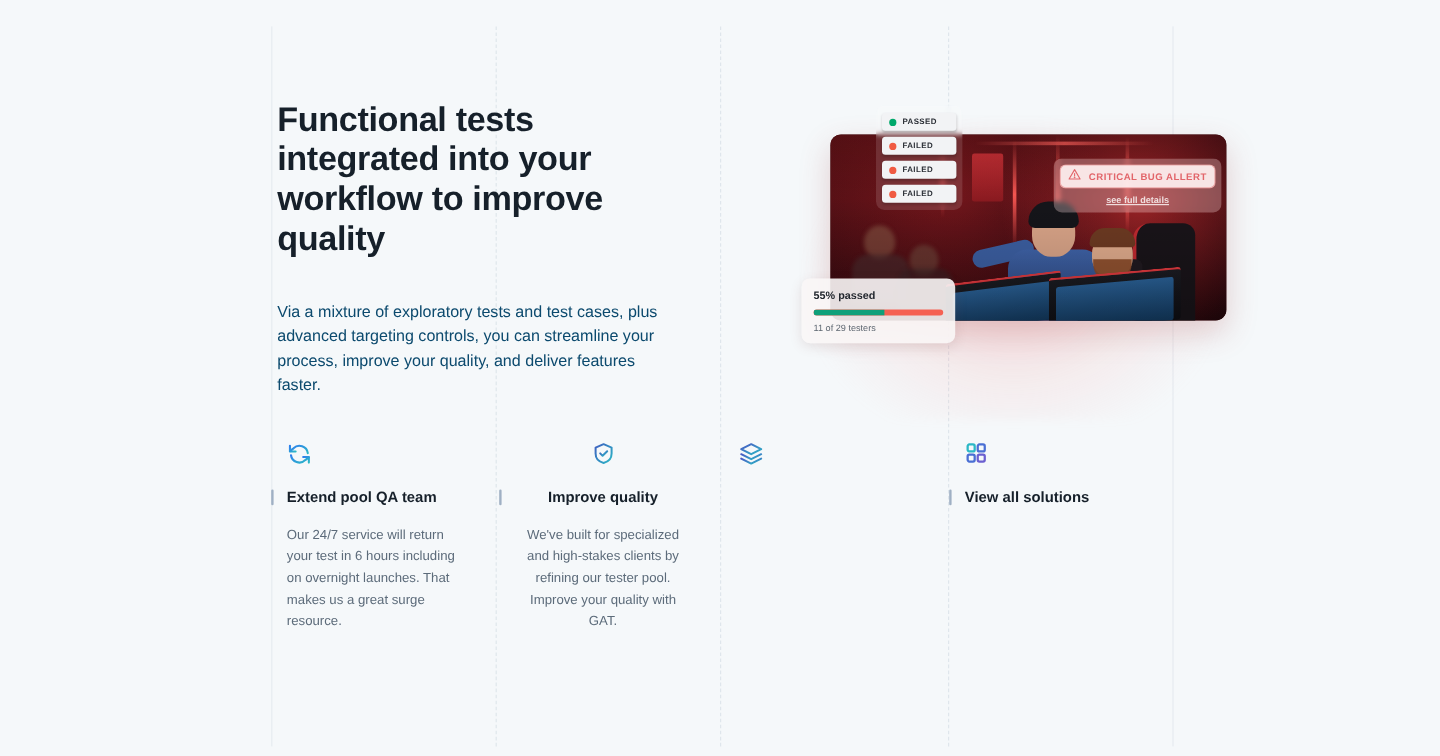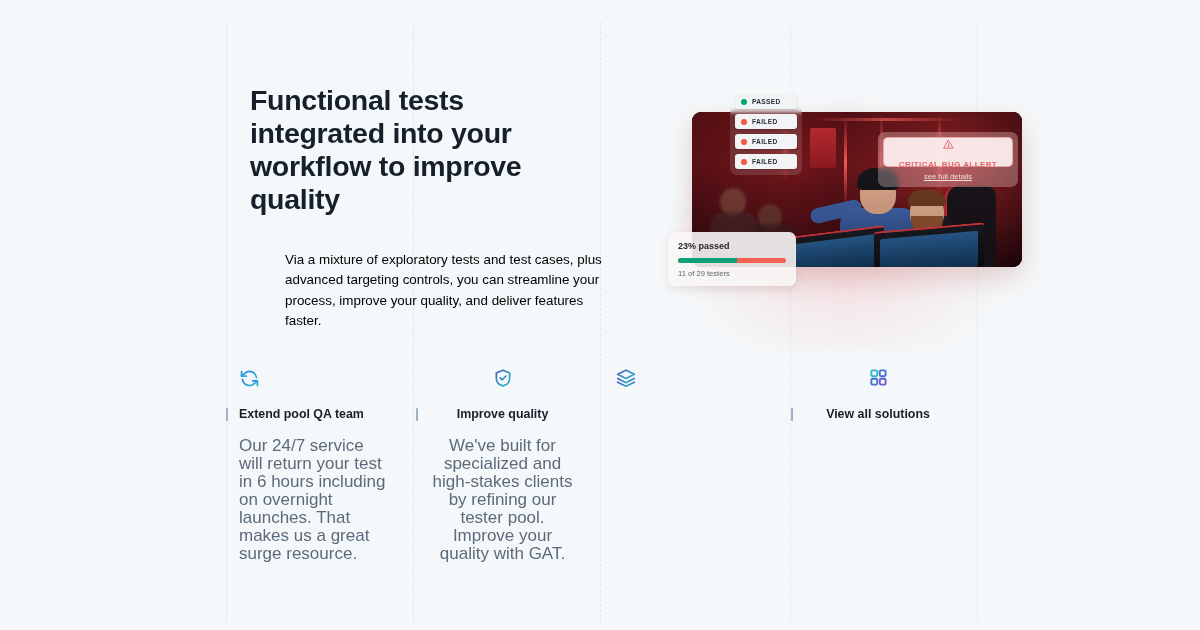--- a/index.html
+++ b/index.html
@@ -20,35 +20,34 @@
     bottom: 8px;
     width: 1px;
     border-left: 1px dashed #dfe6ec;
   }
   .vline.solid { border-left: 1px solid #e6ecf1; }
 
   
   .stage { position: absolute; inset: 0; }
 
   
-  .hero-left { position: absolute; left: 250px; top: 84px; width: 340px; }
+  .hero-left { position: absolute; left: 231px; top: 84px; width: 340px; }
   .hero-title {
     font-size: 28.5px;
     line-height: 33px;
     font-weight: bold;
     color: #16202a;
     letter-spacing: -0.3px;
   }
   .hero-sub {
     margin-top: 34px;
     font-size: 13.4px;
     line-height: 20.4px;
-    color: #000000;
+    color: #0c4a6e;
     width: 330px;
-    margin-left: 35px;
   }
   .cta {
     margin-top: 28px;
     display: inline-block;
     background: #2d7ff0;
     color: #ffffff;
     font-size: 13px;
     font-weight: bold;
     padding: 11px 19px;
     border: none;
@@ -210,31 +209,32 @@
     width: 140px;
     background: rgba(255,225,225,0.30);
     border-radius: 7px;
     padding: 5px;
     backdrop-filter: blur(2px);
   }
   .alert-bar {
     background: rgba(255,240,240,0.93);
     border: 1px solid rgba(226,120,120,0.55);
     border-radius: 5px;
-    height: 30px;
-    display: flex; align-items: center; justify-content: center; gap: 6px; flex-direction: column;
+    height: 20px;
+    display: flex; align-items: center; justify-content: center; gap: 6px;
   }
   .alert-bar .atxt {
     font-size: 8px; font-weight: bold; color: #e2656a; letter-spacing: 0.4px;
   }
   .alert-link {
     display: block; text-align: center;
     margin-top: 5px; margin-bottom: 1px;
     font-size: 7.6px; color: #f0dede; text-decoration: underline;
     cursor: pointer;
+    font-weight: bold;
   }
 
   .progress-card {
     position: absolute; left: 8px; top: 162px;
     width: 128px;
     background: rgba(250,246,246,0.90);
     border-radius: 7px;
     padding: 9px 10px 8px 10px;
     box-shadow: 0 3px 10px rgba(120,70,70,0.13);
   }
@@ -245,33 +245,33 @@
   }
   .pbar .fill { background: #0fa07a; height: 100%; }
   .progress-card .psub { font-size: 7.6px; color: #5d6670; }
 
   
   .features { position: absolute; left: 226px; top: 368px; width: 752px; display: flex; }
   .feature { width: 188px; padding-right: 26px; position: relative; }
   .feature:nth-child(1) { padding-left: 13px; }
   .feature:nth-child(2) { padding-left: 15px; text-align: center; }
   .feature:nth-child(3) { padding-left: 14px; }
-  .feature:nth-child(4) { padding-left: 14px; text-align: center; }
+  .feature:nth-child(4) { padding-left: 14px; }
   .f-icon { height: 22px; margin-bottom: 16px; }
   .f-head {
     position: relative;
     font-size: 12.4px; font-weight: bold; color: #16202a; line-height: 17px;
   }
   .f-tick {
     position: absolute; left: -13px; top: 2px;
     width: 2px; height: 13px; background: #9fb0c4; border-radius: 1px;
   }
   .f-body {
     margin-top: 14px;
-    font-size: 17px; line-height: 18px; color: #5c6b7a;
+    font-size: 11px; line-height: 18px; color: #5c6b7a;
   }
 </style>
 </head>
 <body>
 
 <div class="stage">
 
   <div class="grid-lines">
     <div class="vline solid" style="left:226px"></div>
     <div class="vline" style="left:413px"></div>
@@ -352,21 +352,21 @@
               <line x1="12" y1="10" x2="12" y2="14"></line>
               <circle cx="12" cy="17" r="0.6" fill="#e2656a"></circle>
           </svg>
         </span>
         <span class="atxt">CRITICAL BUG ALLERT</span>
       </div>
       <a class="alert-link">see full details</a>
     </div>
 
     <div class="progress-card">
-      <div class="ptitle">23% passed</div>
+      <div class="ptitle">55% passed</div>
       <div class="pbar">
         <div class="fill" id="pbar-fill" style="width: 55%;"></div>
       </div>
       <div class="psub">11 of 29 testers</div>
     </div>
   </div>
 
   <div class="features">
 
     <div class="feature">

